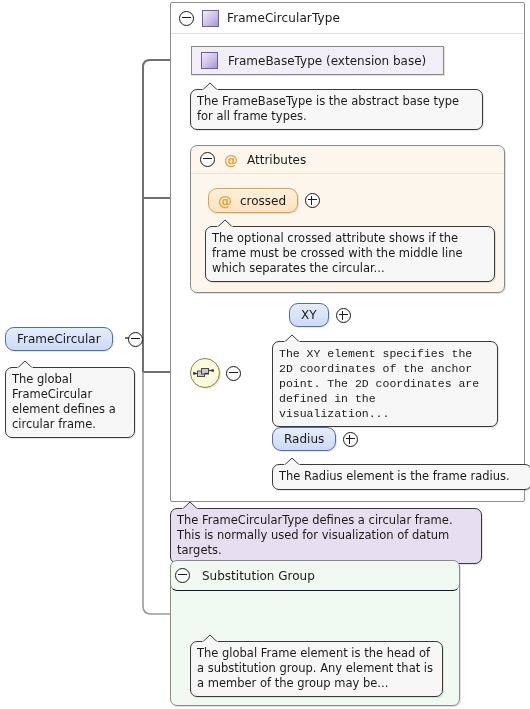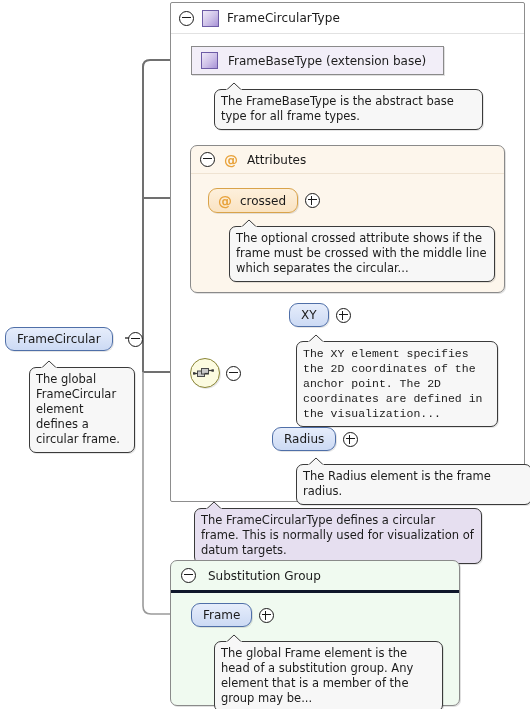--- a/index.html
+++ b/index.html
@@ -164,43 +164,43 @@
   
   .callout {
     border: 1px solid #3a3a3a;
     border-radius: 7px;
     background: #f7f7f7;
     padding: 4px 6px 5px 6px;
     font-size: 11.5px;
     line-height: 15px;
     color: #1b1b1b;
     box-shadow: 1px 1px 0 rgba(0,0,0,.10);
-    margin-left: 24px;
   }
   
   .nub-svg { position: absolute; top: -8px; left: 10px; }
 
   .callout.purple { background: #e6dff0; }
   .callout.purple .nub-svg path { fill: #e6dff0; }
   .callout.plain .nub-svg path { fill: #f7f7f7; }
 
   
   .subs-panel {
     border: 1px solid #8a8a8a;
     background: #f0faf0;
     border-radius: 7px;
     box-shadow: 1px 1px 0 rgba(0,0,0,.12);
   }
   .subs-panel-header {
     display: flex;
     align-items: center;
     gap: 12px;
     height: 29px;
-    padding-left: 10px;
-    border-bottom: 3px solid #0f172a;
+    padding-left: 4px;
+    border-bottom: 1px solid #0f172a;
+    border-radius: 6px;
   }
   .subs-panel-title { font-size: 12px; color: #1a1a1a; }
 </style>
 </head>
 <body>
 
 <div class="canvas">
 
   <svg class="wires" viewBox="0 0 530 709" xmlns="http://www.w3.org/2000/svg">
     <g fill="none" stroke="#707070" stroke-width="2">
@@ -370,28 +370,20 @@
     </div>
   </div>
 
   <div class="abs subs-panel" style="left:170px; top:560px; width:290px; height:146px;">
     <div class="subs-panel-header">
       <span class="toggle"></span>
       <span class="subs-panel-title">Substitution Group</span>
     </div>
   </div>
 
-  <div class="abs" style="left:191px; top:603px;">
-    <div style="display:flex; align-items:center; gap:7px;">
-      <div class="elem-pill">
-        <span>Frame</span>
-      </div>
-      <span class="toggle plus"></span>
-    </div>
-  </div>
 
   <div class="abs" style="left:190px; top:641px; width:253px;">
     <div class="callout plain" style="position:relative;">
       <svg class="nub-svg" width="18" height="9" viewBox="0 0 18 9">
         <path d="M1 8.5 L9 1 L17 8.5 Z" fill="#f7f7f7" stroke="#3a3a3a" stroke-width="1"></path>
         <path d="M1 8.5 L17 8.5" stroke="#f7f7f7" stroke-width="2"></path>
       </svg>
       <span>The global Frame element is the head of a substitution group. Any element that is a member of the group may be...</span>
     </div>
   </div>

